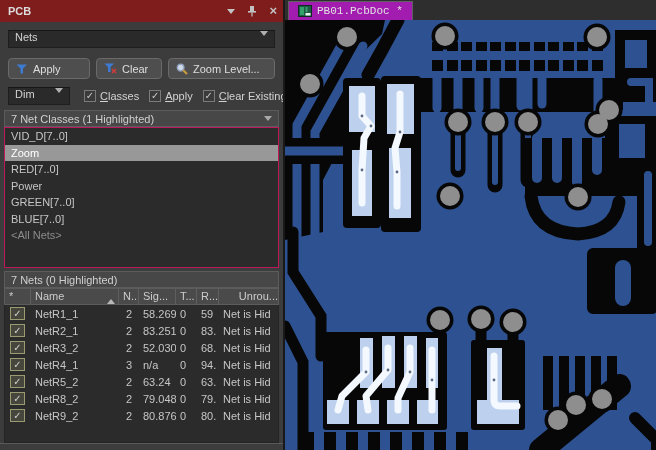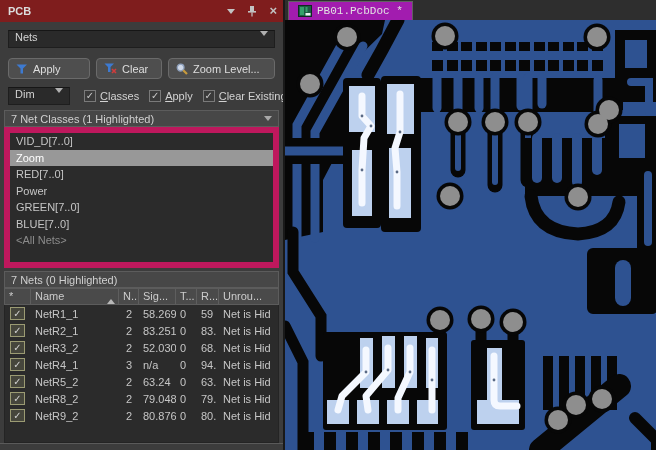--- a/index.html
+++ b/index.html
@@ -28,29 +28,29 @@
   .opt{display:flex;align-items:center;gap:4px;white-space:nowrap;}
   .cb{width:12px;height:12px;background:#3a3a3a;border:1px solid #7a7a7a;color:#c8c8c8;
       font-size:10px;line-height:10px;text-align:center;}
   .opt-label{display:inline-block;color:#d2d2d2;}
   .opt-label::first-letter{text-decoration:underline;}
   .section-header{position:absolute;left:4px;width:275px;height:17px;background:#474747;border:1px solid #5c5c5c;
                   display:flex;align-items:center;padding:0 6px;color:#d0d0d0;}
   .section-header .tri-down{margin-left:auto;border-top-color:#a8a8a8;}
   #nc-header{top:110px;}
   #nets-header{top:271px;}
-  #nc-list{position:absolute;left:4px;top:127px;width:275px;height:141px;background:#2b2b2b;border:6px solid #be185d;overflow:hidden;}
+  #nc-list{position:absolute;left:4px;top:127px;width:275px;height:141px;background:#2b2b2b;border:1px solid #be185d;overflow:hidden;}
   .nc-item{height:16.5px;line-height:16.5px;padding-left:6px;color:#c6c6c6;white-space:nowrap;}
   .nc-item.selected{background:#989898;color:#ffffff;}
   .nc-item.muted{color:#8b8b8b;}
   
   .grid-cols{display:grid;grid-template-columns:26px 88px 20px 37px 21px 22px 1fr;align-items:center;}
   #table-header{position:absolute;left:4px;top:288px;width:275px;height:17px;background:#4a4a4a;border:1px solid #5c5c5c;color:#cccccc;}
   #table-header .hcell{height:15px;line-height:15px;padding-left:4px;border-right:1px solid #5e5e5e;overflow:hidden;white-space:nowrap;}
-  #table-header .hcell:last-child{border-right:none;}
+  #table-header .hcell:last-child{border-right:none;text-align:right;}
   .sort-up{width:0;height:0;border-left:4px solid transparent;border-right:4px solid transparent;border-bottom:5px solid #b8b8b8;margin-left:auto;margin-right:3px;}
   .name-h{display:flex;align-items:flex-end;}
   #net-rows{position:absolute;left:4px;top:305px;width:275px;height:138px;background:#2b2b2b;border:1px solid #242424;border-top:none;overflow:hidden;}
   .net-row{height:17px;color:#c6c6c6;}
   .net-row .cell{padding-left:4px;overflow:hidden;white-space:nowrap;}
   .net-row .c-nodes{text-align:center;padding-left:0;}
   .row-check-frame{width:15px;height:13px;margin-left:5px;background:#46463c;border:1px solid #9b9b73;
                    display:flex;align-items:center;justify-content:center;color:#d0d0d0;font-size:10px;line-height:10px;}
   #panel-bottom-strip{position:absolute;left:0;top:443px;width:283px;height:7px;background:#3c3c3c;border-top:1px solid #5a5a5a;}
   

